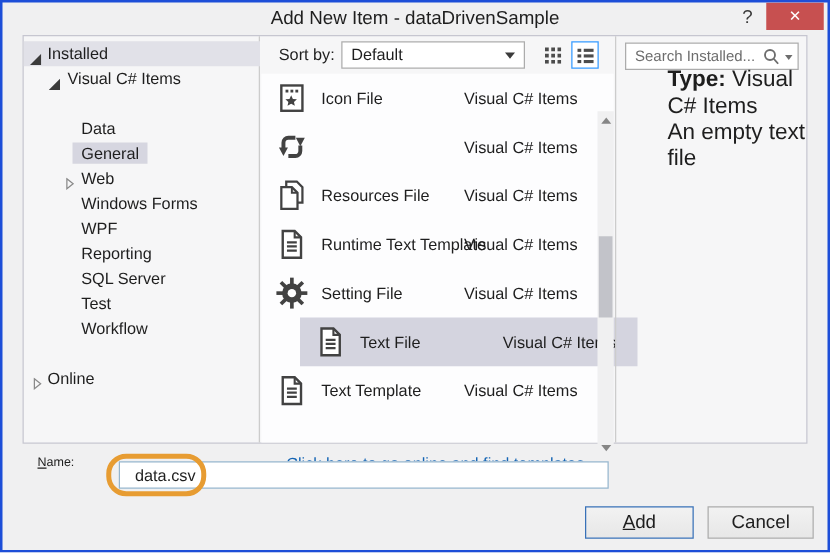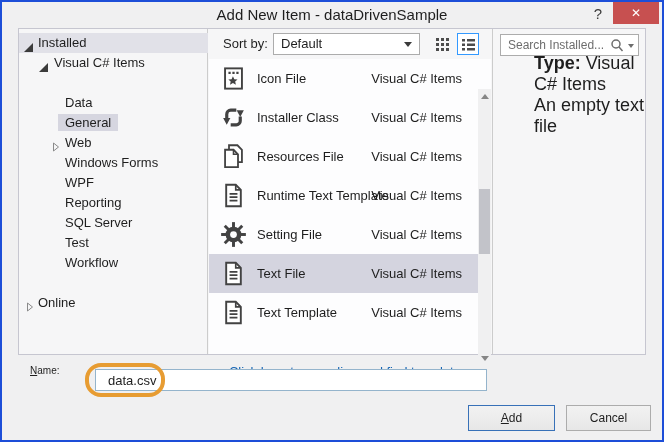--- a/index.html
+++ b/index.html
@@ -37,21 +37,21 @@
               border:1px solid #acacac; line-height:20px; padding-left:7px; font-size:13px; cursor:default; }
   .dd-caret { position:absolute; right:7px; top:8px; width:0; height:0;
               border-left:4px solid transparent; border-right:4px solid transparent; border-top:5px solid #3b3b3b; }
   .viewbtn { position:absolute; top:4px; width:22px; height:22px; border:1px solid transparent;
              display:flex; align-items:center; justify-content:center; cursor:default; }
   .viewbtn.grid { left:222px; }
   .viewbtn.list { left:248px; border-color:#3399ff; background:#fff; }
 
   .listarea { position:absolute; left:0; top:30px; width:282px; height:295px; background:#fdfdfe; }
   .lrow { position:absolute; left:0; width:270px; height:39px; }
-  .lrow.selected { background:#d4d4df; }
+  .lrow.selected { background:#d4d4df;margin-left:31px; }
   .lrow .ico { position:absolute; left:11px; top:6px; width:27px; height:27px; }
   .lrow .name { position:absolute; left:48px; top:0; line-height:39px; font-size:13px; }
   .lrow .cat  { position:absolute; right:17px; top:0; line-height:39px; font-size:13px; }
 
   .linkrow { position:absolute; left:0; top:303px; width:282px; height:22px; text-align:center; }
   .linkrow a { font-size:13px; color:#1464b4; text-decoration:underline; cursor:pointer; }
 
   
   .sbar { position:absolute; left:269px; top:30px; width:13px; height:277px; background:#f0f0f1; }
   .sb-up, .sb-down { position:absolute; left:0; width:13px; height:15px; display:flex; align-items:center; justify-content:center; }
@@ -72,21 +72,21 @@
   .info { position:absolute; left:9px; top:24px; font-size:18px; line-height:21px;margin-left:32px; }
   .info b { font-weight:bold; }
 
   
   .name-label { position:absolute; left:28px; top:358px; height:22px; line-height:22px; font-size:10px; }
   .name-input { position:absolute; left:93px; top:367px; width:392px; height:22px; background:#fff;
                 border:1px solid #94b4cc; font-family:"Liberation Sans",sans-serif; font-size:13px;
                 padding:0 6px 0 12px; color:#1e1e1e; outline:none; }
   .callout { position:absolute; left:83px; top:361px; width:80px; height:34px;
              border:4px solid #e79c32; border-radius:16px; pointer-events:none; }
-  .btn { position:absolute; top:403px; height:26px; font-size:12px; text-align:center; line-height:24px;
+  .btn { position:absolute; top:403px; height:26px; font-size:15px; text-align:center; line-height:24px;
          background:linear-gradient(#f2f2f2,#e7e7e7); cursor:default; }
   .btn-add { left:466px; width:87px; border:1px solid #3871b8; }
   .btn-cancel { left:564px; width:85px; border:1px solid #acacac; }
   .u { text-decoration:underline; }
 
   
   .gridglyph rect, .listglyph rect { fill:#4c4c4c; }
 </style>
 </head>
 <body>
@@ -233,21 +233,20 @@
           <svg class="ico" viewBox="0 0 24 24">
               <use href="#i-icofile"></use>
             </svg>
           <span class="name">Icon File</span>
           <span class="cat">Visual C# Items</span>
         </div>
         <div class="lrow" style="top:39px">
           <svg class="ico" viewBox="0 0 24 24">
               <use href="#i-arrows"></use>
             </svg>
-          <span class="name">Installer Class</span>
           <span class="cat">Visual C# Items</span>
         </div>
         <div class="lrow" style="top:78px">
           <svg class="ico" viewBox="0 0 24 24">
               <use href="#i-doc2"></use>
             </svg>
           <span class="name">Resources File</span>
           <span class="cat">Visual C# Items</span>
         </div>
         <div class="lrow" style="top:117px">

